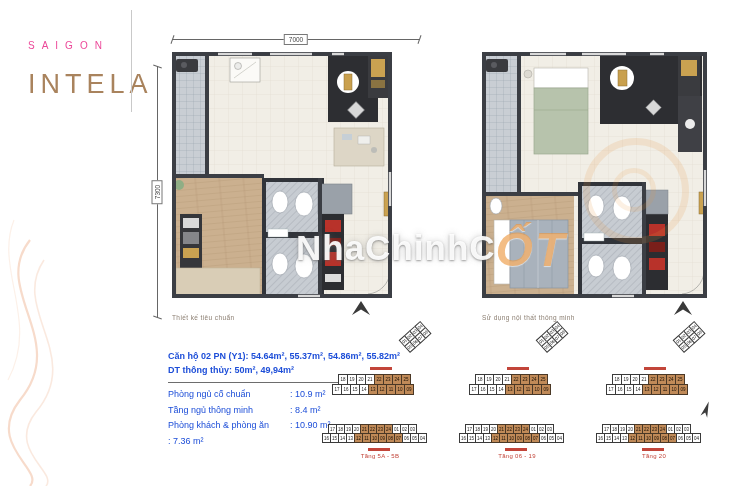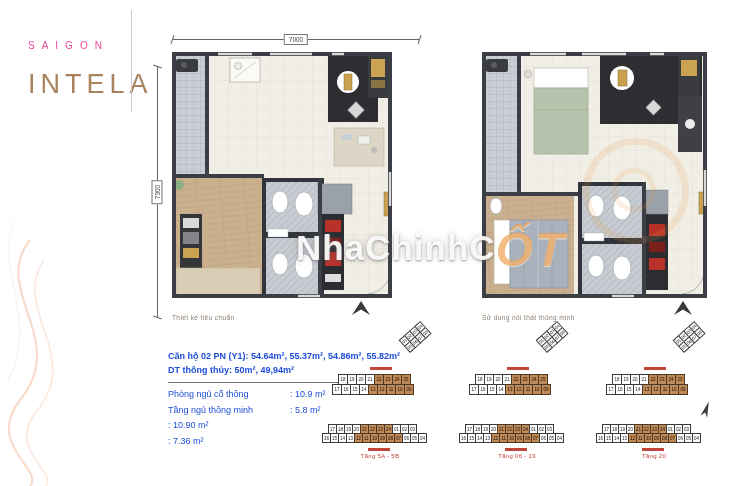--- a/index.html
+++ b/index.html
@@ -283,28 +283,29 @@
   <span class="wm-main">NhaChinhC</span><span class="wm-accent">ỐT</span>
 </div>
 <div class="abs wm-ring"></div>
 <div class="abs wm-ring2"></div>
 
 <div class="abs specs">
   <div class="specs-title">Căn hộ 02 PN (Y1): 54.64m², 55.37m², 54.86m², 55.82m²</div>
   <div class="specs-sub">DT thông thủy: 50m², 49,94m²</div>
   <hr class="specs-hr">
   <div class="spec-row">
-    <span class="spec-label">Phòng ngủ cố thông</span>
+    <span class="spec-label">Phòng ngủ cố chuẩn</span>
     <span class="spec-value">: 10.9 m²</span>
   </div>
   <div class="spec-row">
     <span class="spec-label">Tầng ngủ thông minh</span>
-    <span class="spec-value">: 5.8 m²</span>
+    <span class="spec-value">: 8.4 m²</span>
   </div>
   <div class="spec-row">
+    <span class="spec-label">Phòng khách &amp; phòng ăn</span>
     <span class="spec-value">: 10.90 m²</span>
   </div>
   <div class="spec-row">
     <span class="spec-value">: 7.36 m²</span>
   </div>
 </div>
 
 <div class="abs keyplans">
 
   <div class="kp-cluster kp-c0">

